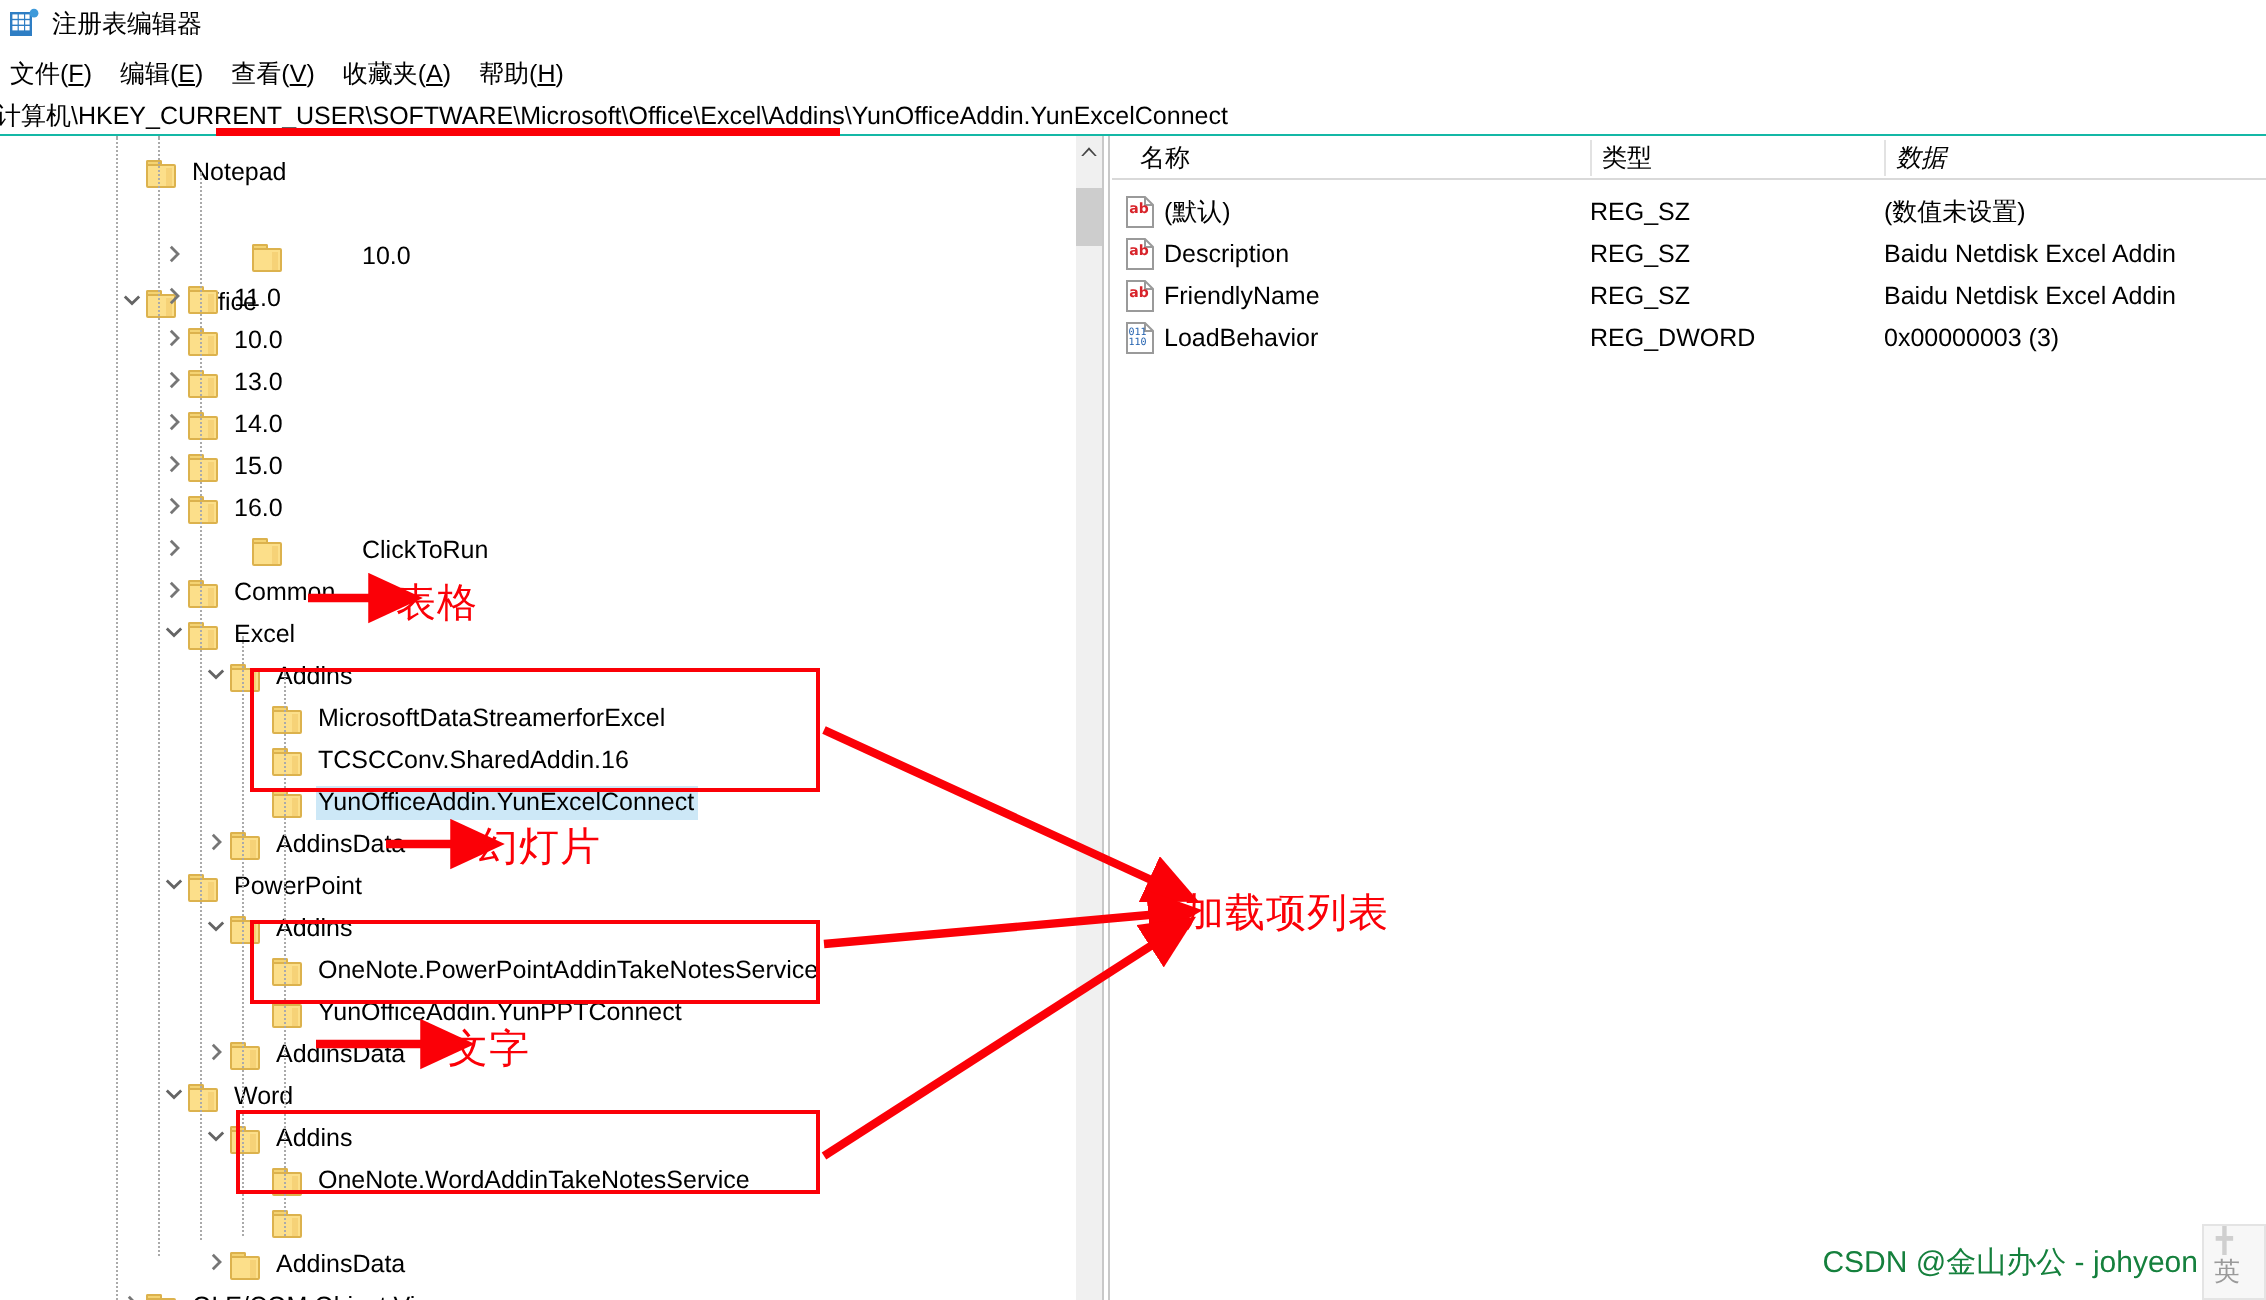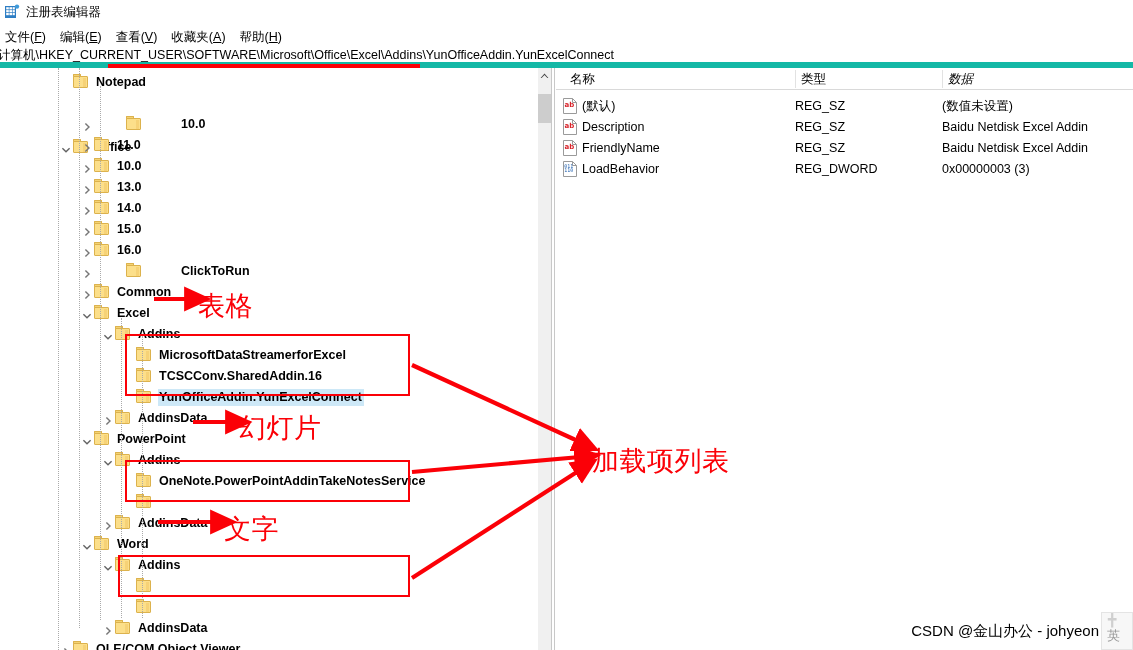--- a/index.html
+++ b/index.html
@@ -48,21 +48,21 @@
     white-space: nowrap; cursor: default;
   }
   .menu-item:first-child { margin-left: -2px; }
   .menu-item u { text-decoration: underline; }
 
   
   .addressbar {
     position: absolute; left: 0; top: 49px;
     width: 1133px; height: 19px;
     background: #ffffff;
-    border-bottom: 6px solid #14b8a6;
+    border-bottom: 1px solid #14b8a6;
     display: flex; align-items: center;
   }
   .address-text {
     font-size: 12.5px; color: #000000;
     margin-left: -2px;
     white-space: nowrap;
   }
 
   
   .panes {
@@ -109,24 +109,23 @@
   }
 
   
   .tree {
     position: absolute; left: 0; top: 0;
     width: 538px;
   }
   .tree-row {
     position: absolute;
     height: 21px;
-    display: flex; align-items: flex-start;
+    display: flex; align-items: flex-end;
     white-space: nowrap;
     cursor: default;
-    font-weight: bold;
   }
   .expander {
     width: 15px; height: 21px;
     display: inline-flex; align-items: center; justify-content: center;
     font-size: 10px; color: #767676;
     flex: 0 0 auto;
     line-height: 1;
   }
   .expander.none { color: transparent; }
   .expander.open { font-size: 9px; }
@@ -228,37 +227,37 @@
   }
   .anno-text {
     position: absolute;
     color: #fb0007;
     font-size: 19px;
     font-family: "DejaVu Sans", sans-serif;
     white-space: nowrap;
     letter-spacing: 0.5px;
   }
   .anno-text.big {
-    font-size: 27px;
+    font-size: 20px;
   }
   .anno-box {
     position: absolute;
     border: 2px solid #fb0007;
   }
   .anno-underline {
     position: absolute;
     height: 4px;
     background: #fb0007;
   }
 
   
   .watermark {
     position: absolute; right: 34px; bottom: 9px;
     font-size: 15px;
-    color: #000000;
+    color: #15803d;
     white-space: nowrap;
     font-family: "Liberation Sans", sans-serif;
   }
   .ime-box {
     position: absolute; right: 0px; bottom: 0px;
     width: 32px; height: 38px;
     background: #f7f7f7;
     border: 1px solid #e4e4e4;
     overflow: hidden;
   }
@@ -532,20 +531,21 @@
               <span class="body"></span>
             </span>
             <span class="node-label">OneNote.PowerPointAddinTakeNotesService</span>
           </div>
           <div class="tree-row" style="left: 121px; top: 426px;">
             <span class="expander none"></span>
             <span class="folder">
               <span class="tab"></span>
               <span class="body"></span>
             </span>
+            <span class="node-label">YunOfficeAddin.YunPPTConnect</span>
           </div>
           <div class="tree-row" style="left: 100px; top: 447px;">
             <span class="expander closed">
               <svg width="10" height="10" viewBox="0 0 10 10">
                 <path d="M3.4 1.4 L7 5 L3.4 8.6" stroke="#767676" stroke-width="1.4" fill="none"></path>
               </svg>
             </span>
             <span class="folder">
               <span class="tab"></span>
               <span class="body"></span>
@@ -575,20 +575,21 @@
               <span class="body"></span>
             </span>
             <span class="node-label">Addins</span>
           </div>
           <div class="tree-row" style="left: 121px; top: 510px;">
             <span class="expander none"></span>
             <span class="folder">
               <span class="tab"></span>
               <span class="body"></span>
             </span>
+            <span class="node-label">OneNote.WordAddinTakeNotesService</span>
           </div>
           <div class="tree-row" style="left: 121px; top: 531px;">
             <span class="expander none"></span>
             <span class="folder">
               <span class="tab"></span>
               <span class="body"></span>
             </span>
           </div>
           <div class="tree-row" style="left: 100px; top: 552px;">
             <span class="expander closed">

